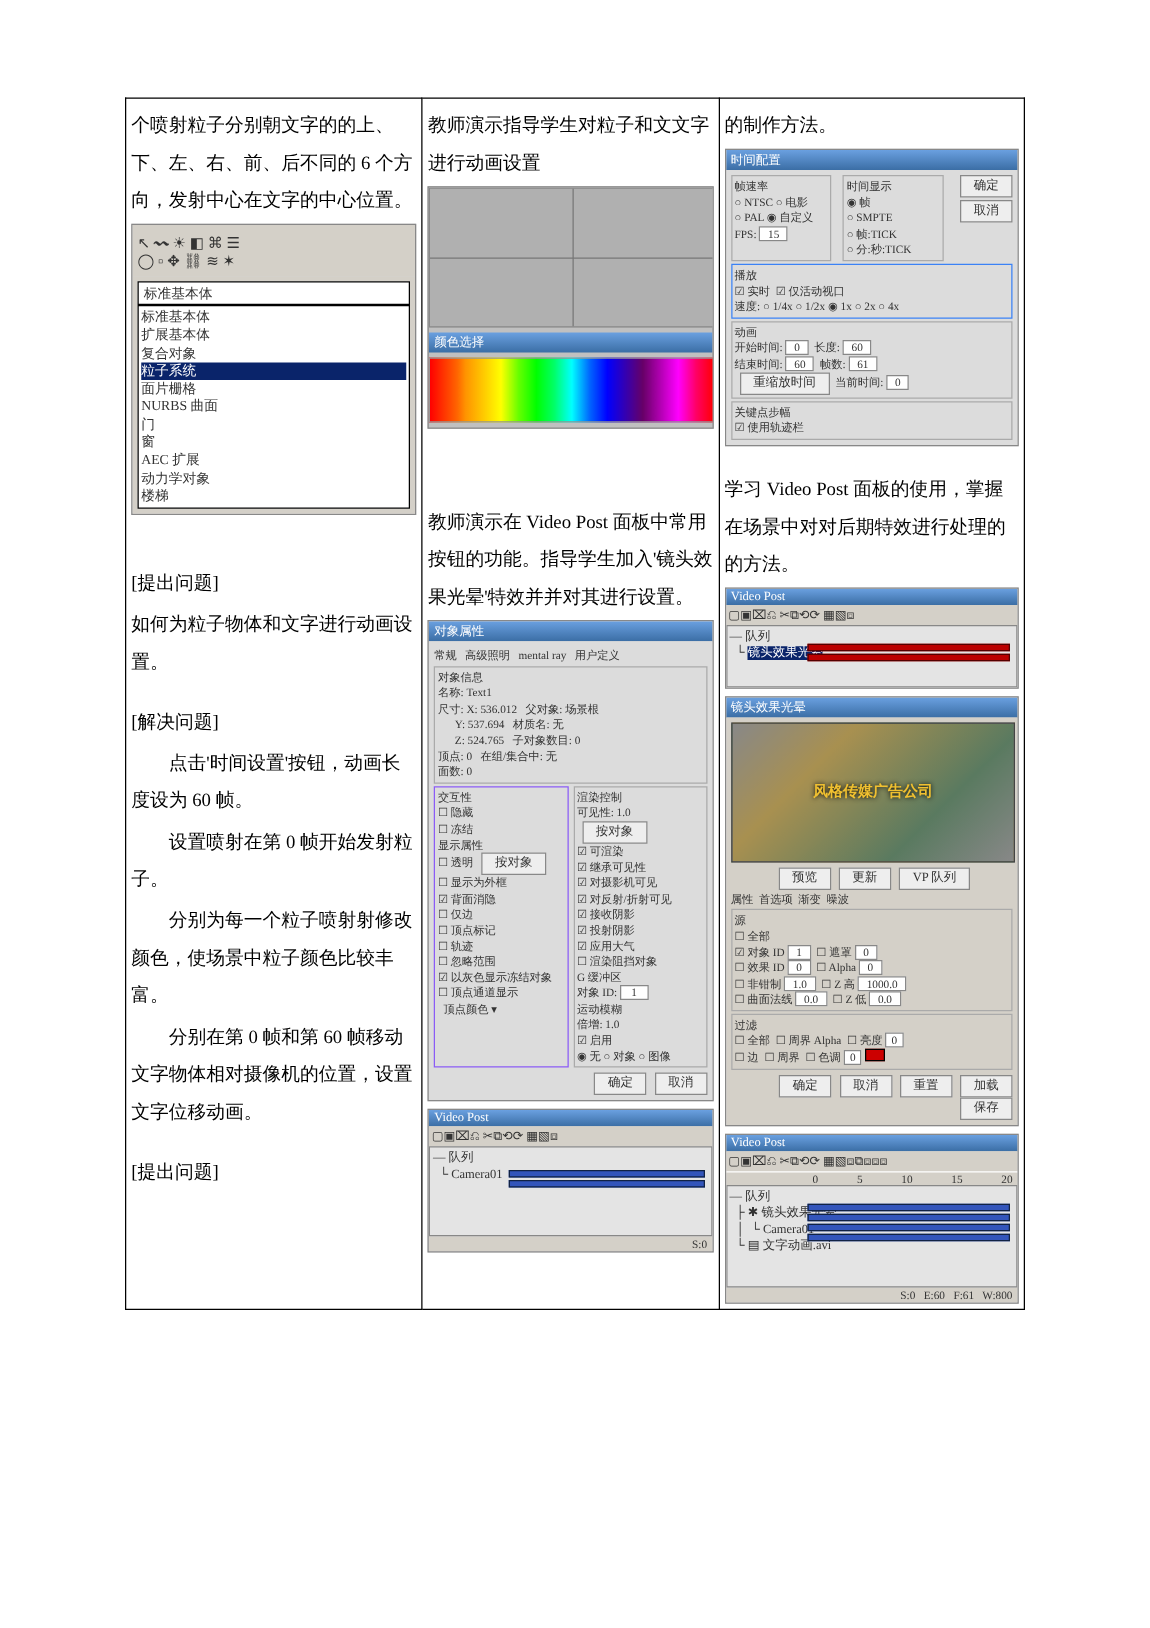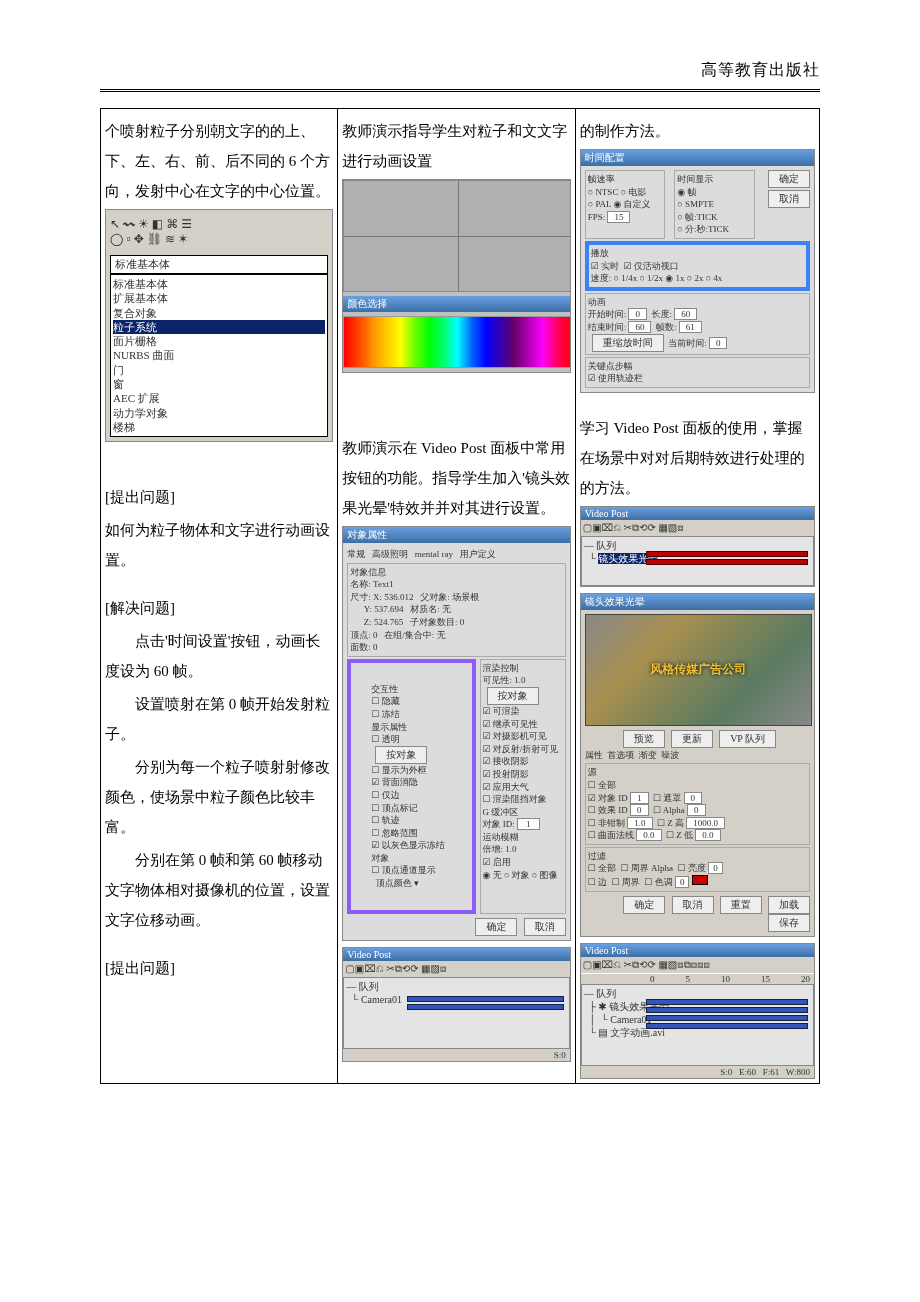--- a/index.html
+++ b/index.html
@@ -159,23 +159,20 @@
     font-weight: bold;
     text-shadow: 0 0 4px #000;
     text-align: right;
   }
 </style>
 </head>
 <body>
 
 <div class="page">
 
-  <div class="header">
-    <span>高等教育出版社</span>
-  </div>
 
   <table class="main">
     <tbody>
         <tr>
 
       <td class="col1">
         <p>个喷射粒子分别朝文字的的上、下、左、右、前、后不同的 6 个方向，发射中心在文字的中心位置。</p>
 
         <div class="shot">
           <div class="toolbar">
@@ -260,21 +257,21 @@
               <span>子对象数目:</span>
               <span>0</span><br>
               <span>顶点:</span>
               <span>0</span>&nbsp;&nbsp;
               <span>在组/集合中:</span>
               <span>无</span><br>
               <span>面数:</span>
               <span>0</span>
             </div>
             <div style="display:flex;gap:4px;">
-              <div style="flex:1;border:4px solid #8b5cf6;padding:20px;">
+              <div style="flex:1;border:1px solid #8b5cf6;padding:2px;">
                 <span>交互性</span><br>
                 ☐ <span>隐藏</span><br>
                 ☐ <span>冻结</span><br>
                 <span>显示属性</span><br>
                 ☐ <span>透明</span>
                 <span class="btn">按对象</span><br>
                 ☐ <span>显示为外框</span><br>
                 ☑ <span>背面消隐</span><br>
                 ☐ <span>仅边</span><br>
                 ☐ <span>顶点标记</span><br>
@@ -354,21 +351,21 @@
                 ◉ <span>帧</span><br>
                 ○ <span>SMPTE</span><br>
                 ○ <span>帧:TICK</span><br>
                 ○ <span>分:秒:TICK</span>
               </div>
               <div style="display:flex;flex-direction:column;gap:2px;">
                 <span class="btn">确定</span>
                 <span class="btn">取消</span>
               </div>
             </div>
-            <div style="border:4px solid #3b82f6;padding:2px;margin-top:2px;">
+            <div style="border:1px solid #3b82f6;padding:2px;margin-top:2px;">
               <span>播放</span><br>
               ☑ <span>实时</span>&nbsp;
               ☑ <span>仅活动视口</span><br>
               <span>速度:</span>
               ○ <span>1/4x</span>
               ○ <span>1/2x</span>
               ◉ <span>1x</span>
               ○ <span>2x</span>
               ○ <span>4x</span>
             </div>

